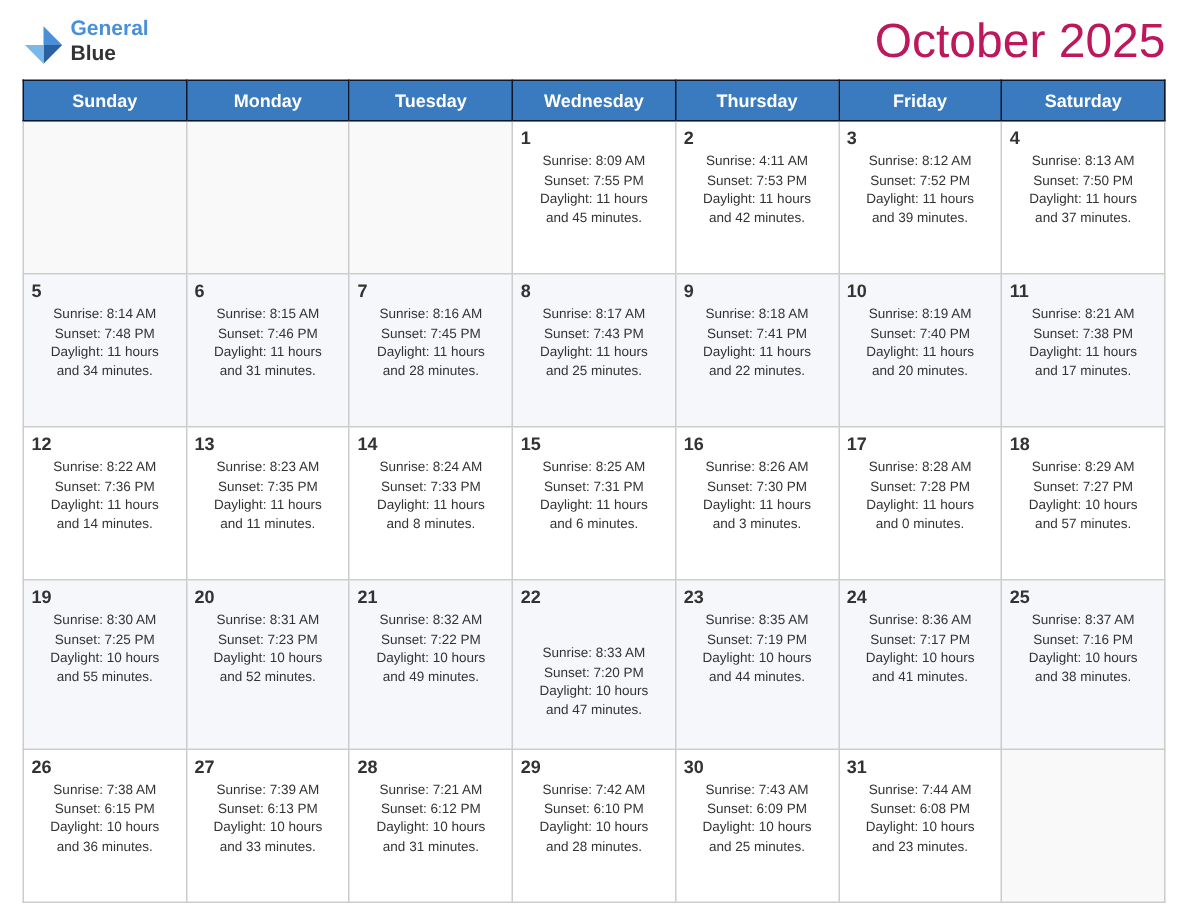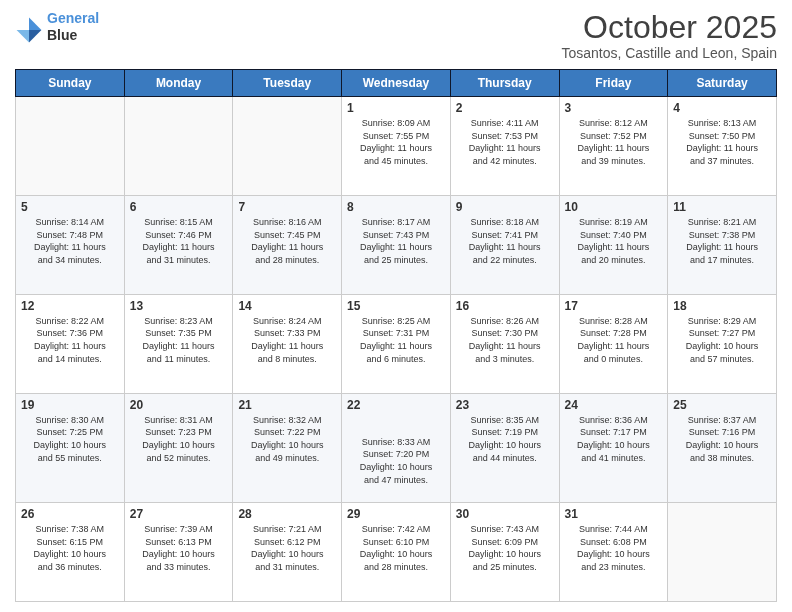--- a/index.html
+++ b/index.html
@@ -40,21 +40,21 @@
     .logo-icon {
       width: 28px;
       height: 28px;
     }
     .title-block {
       text-align: right;
     }
     .month-title {
       font-size: 32px;
       font-weight: normal;
-      color: #404040;
+      color: #be185d;
       line-height: 1.1;
     }
     .location {
       font-size: 14px;
       color: #555;
     }
     .calendar {
       flex: 1;
       border: 1px solid #ccc;
       border-collapse: collapse;
@@ -108,21 +108,20 @@
         <polygon points="18,18 34,18 18,34" fill="#2a5fa0"></polygon>
         <polygon points="2,18 18,18 18,34" fill="#7ab8e8"></polygon>
       </svg>
       <div class="logo-text">
         <div><span>General</span></div>
         <div>Blue</div>
       </div>
     </div>
     <div class="title-block">
       <div class="month-title">October 2025</div>
-      <div class="location">Tosantos, Castille and Leon, Spain</div>
     </div>
   </div>
 
   <table class="calendar">
     <thead>
       <tr>
       <th>Sunday</th>
           <th>Monday</th>
           <th>Tuesday</th>
           <th>Wednesday</th>

